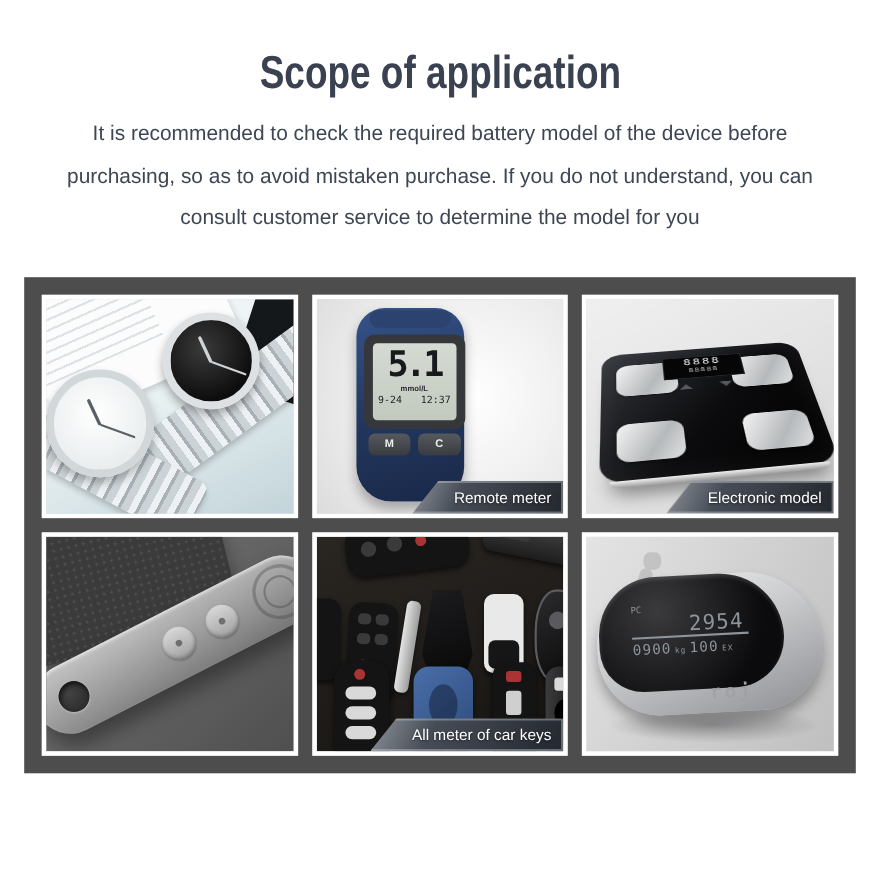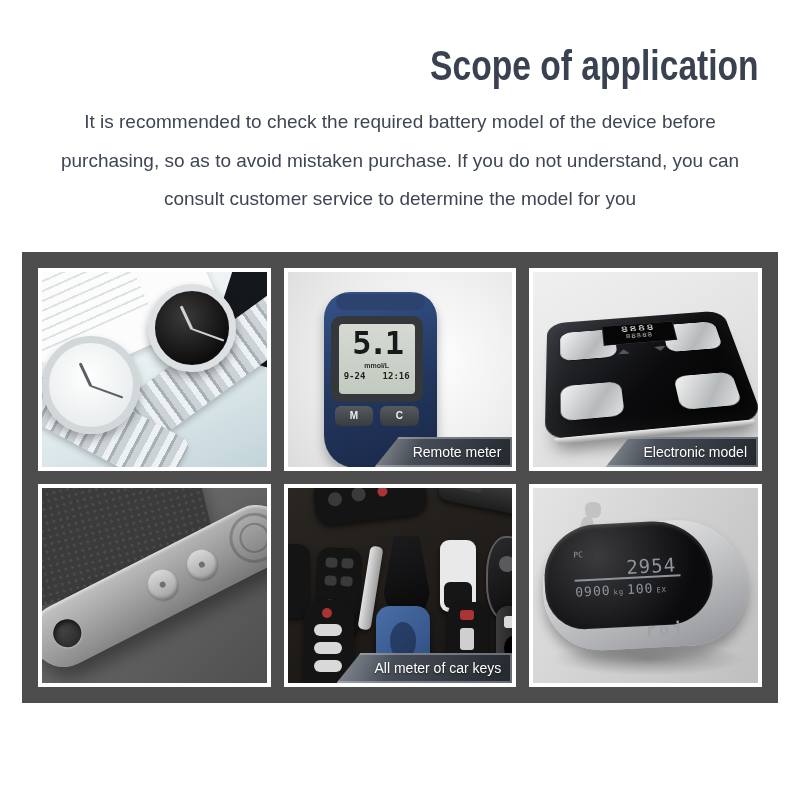--- a/index.html
+++ b/index.html
@@ -4,21 +4,21 @@
 <style>
   * { margin:0; padding:0; box-sizing:border-box; }
   html,body { width:800px; height:800px; }
   body {
     position:relative; width:800px; height:800px; background:#ffffff;
     font-family:"Liberation Sans", sans-serif; overflow:hidden;
   }
 
   
   .title {
-    position:absolute; top:42px; left:0; width:100%; text-align:right;
+    position:absolute; top:42px; left:0; width:100%; text-align:center;
     font-size:42px; font-weight:800; color:#3a4150; white-space:nowrap;
   }
   .title span { display:inline-block; transform:scaleX(.8); letter-spacing:0; }
   .desc {
     position:absolute; top:103px; left:38px; right:38px; text-align:center;
     font-size:19px; line-height:38.5px; color:#3e4654;
   }
 
   
   .frame {
@@ -59,34 +59,34 @@
     background:radial-gradient(circle at 45% 40%, #ffffff, #e8eced 78%);
     border:7px solid #d2d7da; box-shadow:0 5px 9px rgba(0,0,0,.26); }
   .hand { position:absolute; left:50%; top:50%; transform-origin:left center; border-radius:2px; }
   .watch-black .hand { background:#cfd3d6; }
   .watch-white .hand { background:#5a6166; }
   .h1 { width:26px; height:3px; transform:rotate(-115deg); }
   .h2 { width:34px; height:2px; transform:rotate(20deg); }
 
   
   .c-glu { background:radial-gradient(circle at 62% 45%, #ffffff 0%, #ededed 58%, #dcdcdc 100%); }
-  .glu-dev { position:absolute; left:36px; top:20px; width:113px; height:176px;
+  .glu-dev { position:absolute; left:36px; top:8px; width:98px; height:176px;
     background:linear-gradient(165deg,#35538a 0%,#22365c 55%,#192849 100%);
     border-radius:26px 26px 32px 32px; box-shadow:0 7px 11px rgba(0,0,0,.28); }
   .glu-cap { position:absolute; top:2px; left:12px; right:12px; height:16px;
     background:#2c436f; border-radius:10px; }
   .glu-bezel { position:absolute; left:7px; top:24px; width:92px; height:86px;
     background:#35373a; border-radius:10px; }
   .glu-lcd { position:absolute; inset:8px; background:linear-gradient(#d5dbd2,#c2c9bf);
     border-radius:4px; text-align:center; overflow:hidden; }
   .glu-read { font-family:"DejaVu Sans Mono", monospace; font-weight:bold; font-size:32px;
     line-height:38px; color:#171a1c; letter-spacing:-3px; }
   .glu-unit { font-size:7px; line-height:7px; color:#2a2d2f; font-weight:bold; }
   .glu-dt { display:flex; justify-content:space-between; padding:2px 5px 0;
-    font-family:"DejaVu Sans Mono", monospace; font-size:9px; color:#1e2123; font-weight:bold; }
+    font-family:"DejaVu Sans Mono", monospace; font-size:9px; color:#1e2123; font-weight:normal; }
   .glu-btns { position:absolute; left:11px; bottom:42px; width:84px; display:flex; gap:7px; }
   .glu-btn { flex:1; height:20px; background:linear-gradient(#56595d,#393c3f); border-radius:6px;
     color:#eceff1; font-size:10px; font-weight:bold; text-align:center; line-height:20px; }
 
   
   .c-scale { background:linear-gradient(150deg,#f0f0f0,#dfdfdf 70%,#d6d6d6); perspective:520px; }
   .scale-body { position:absolute; left:14px; top:14px; width:196px; height:162px;
     transform:rotateX(46deg) rotate(-7deg);
     background:linear-gradient(130deg,#34373d 0%,#0b0b0d 55%,#000 100%);
     border-radius:20px;
@@ -223,21 +223,21 @@
   <div class="cell">
     <div class="art c-glu">
       <div class="glu-dev">
         <div class="glu-cap"></div>
         <div class="glu-bezel">
           <div class="glu-lcd">
             <div class="glu-read">5.1</div>
             <div class="glu-unit">mmol/L</div>
             <div class="glu-dt">
               <span>9-24</span>
-              <span>12:16</span>
+              <span>12:37</span>
             </div>
           </div>
         </div>
         <div class="glu-btns">
           <div class="glu-btn">M</div>
           <div class="glu-btn">C</div>
         </div>
       </div>
     </div>
     <div class="badge">

